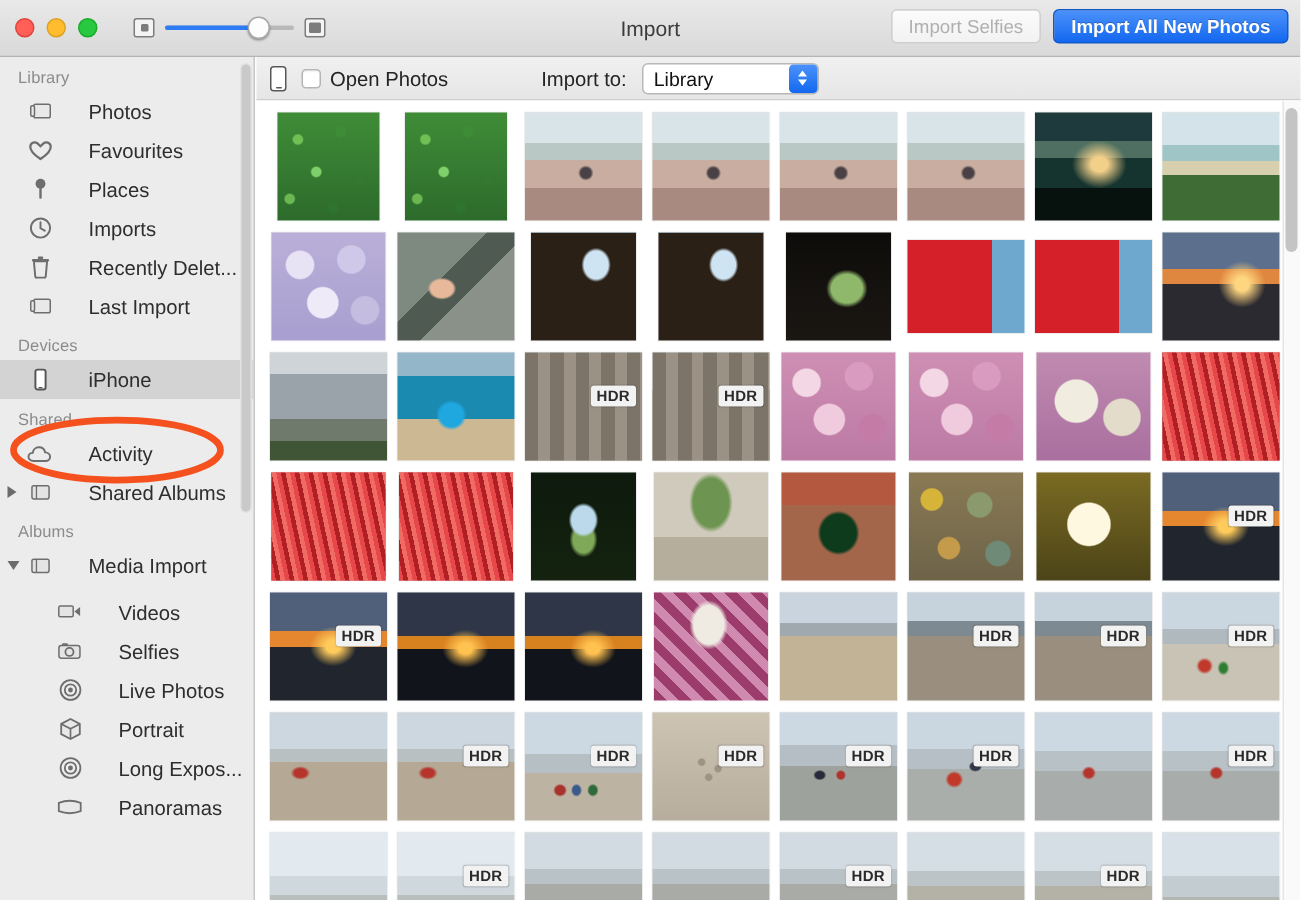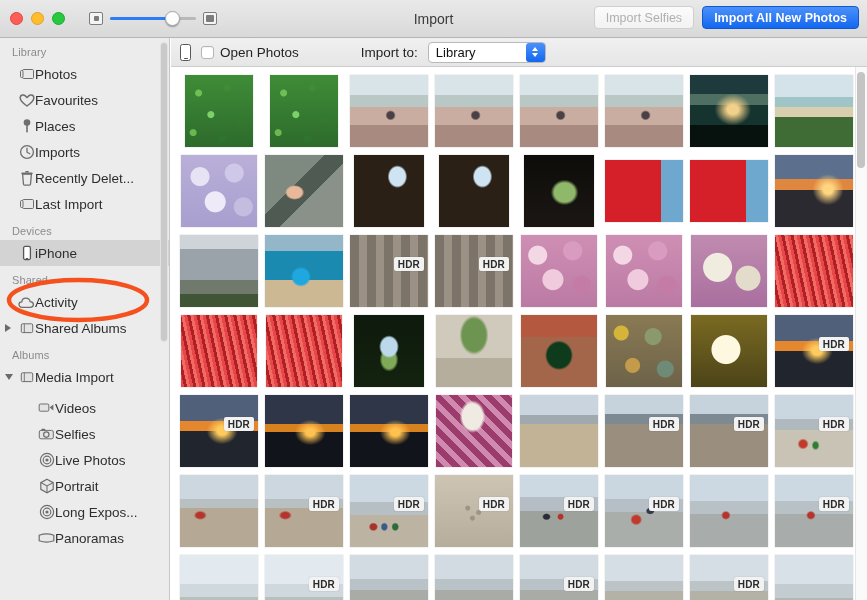--- a/index.html
+++ b/index.html
@@ -78,21 +78,21 @@
   
   .sidebar {
     position: absolute; left: 0; top: 38px; width: 170px; height: 562px;
     background: #ececec; border-right: 1px solid #c6c6c6;
     overflow: hidden;
   }
   .sb-header {
     font-size: 11px; color: #8b8b8b; padding: 8px 0 3px 12px; letter-spacing: .1px;
   }
   .sb-item {
-    height: 26px; display: flex; align-items: center; gap: 0;
+    height: 26px; display: flex; align-items: center; gap: 24px;
     padding-left: 18px; font-size: 13.5px; color: #2e2e2e; position: relative;
   }
   .sb-item.indent1 { padding-left: 38px; align-items: flex-end; }
   .sb-item.selected { background: #d3d3d3; }
   .sb-icon {
     width: 17px; height: 17px; flex: 0 0 17px;
     display: flex; align-items: center; justify-content: center;
   }
   .sb-icon svg { display: block; }
   .disc {

